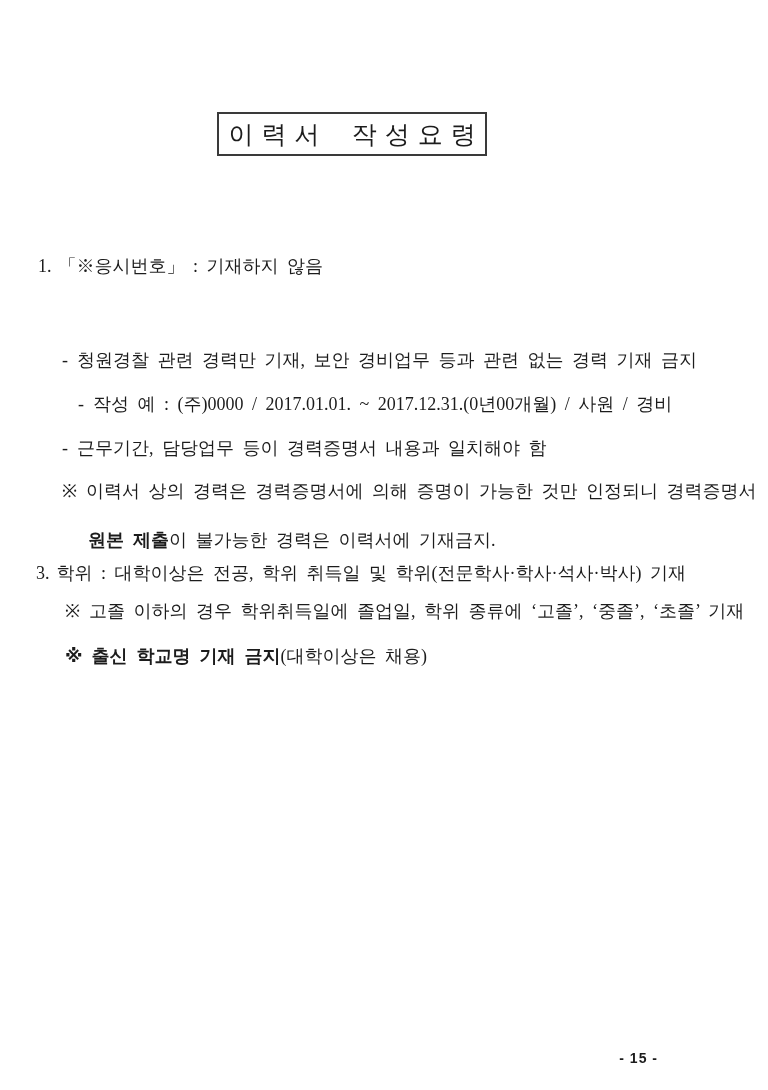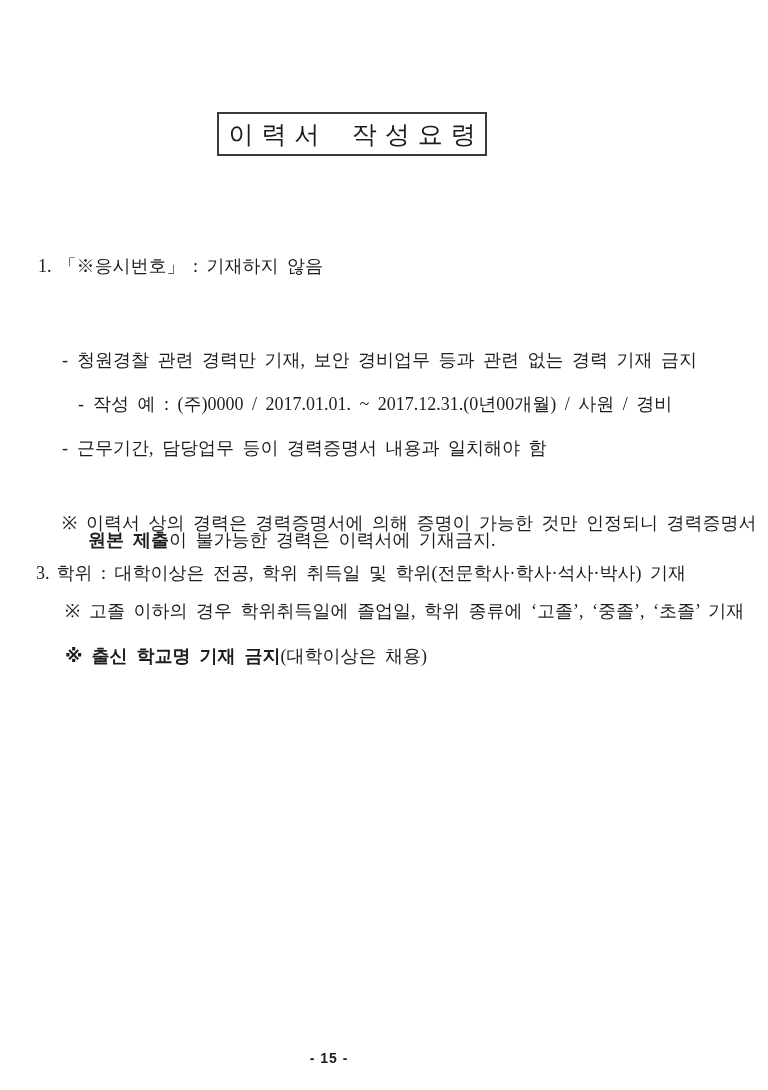--- a/index.html
+++ b/index.html
@@ -31,28 +31,28 @@
   .bold-sans{
     font-family:"Liberation Sans","DejaVu Sans",sans-serif;
     font-weight:bold;
   }
   .pos-intro{left:36px;top:207px;}
   .pos-item1{left:38px;top:254px;}
   .pos-item2{left:36px;top:301px;}
   .pos-sub1{left:62px;top:348px;}
   .pos-sub2{left:62px;top:392px;margin-left:16px;}
   .pos-sub3{left:62px;top:436px;}
-  .pos-note-l1{left:62px;top:478px;margin-top:32px;}
+  .pos-note-l1{left:62px;top:478px;}
   .pos-note-l2{left:88px;top:528px;}
   .pos-item3{left:36px;top:561px;}
   .pos-note2{left:65px;top:598px;}
   .pos-note3{left:65px;top:644px;}
   .footer{
     position:absolute;left:0;top:1050px;width:658px;
-    text-align:center;font-size:14px;
+    text-align:right;font-size:14px;
     font-family:"Liberation Sans","DejaVu Sans",sans-serif;
     font-weight:bold;letter-spacing:1px;
   }
 </style>
 </head>
 <body>
 
 <div class="page">
 
   <div class="title-box">

